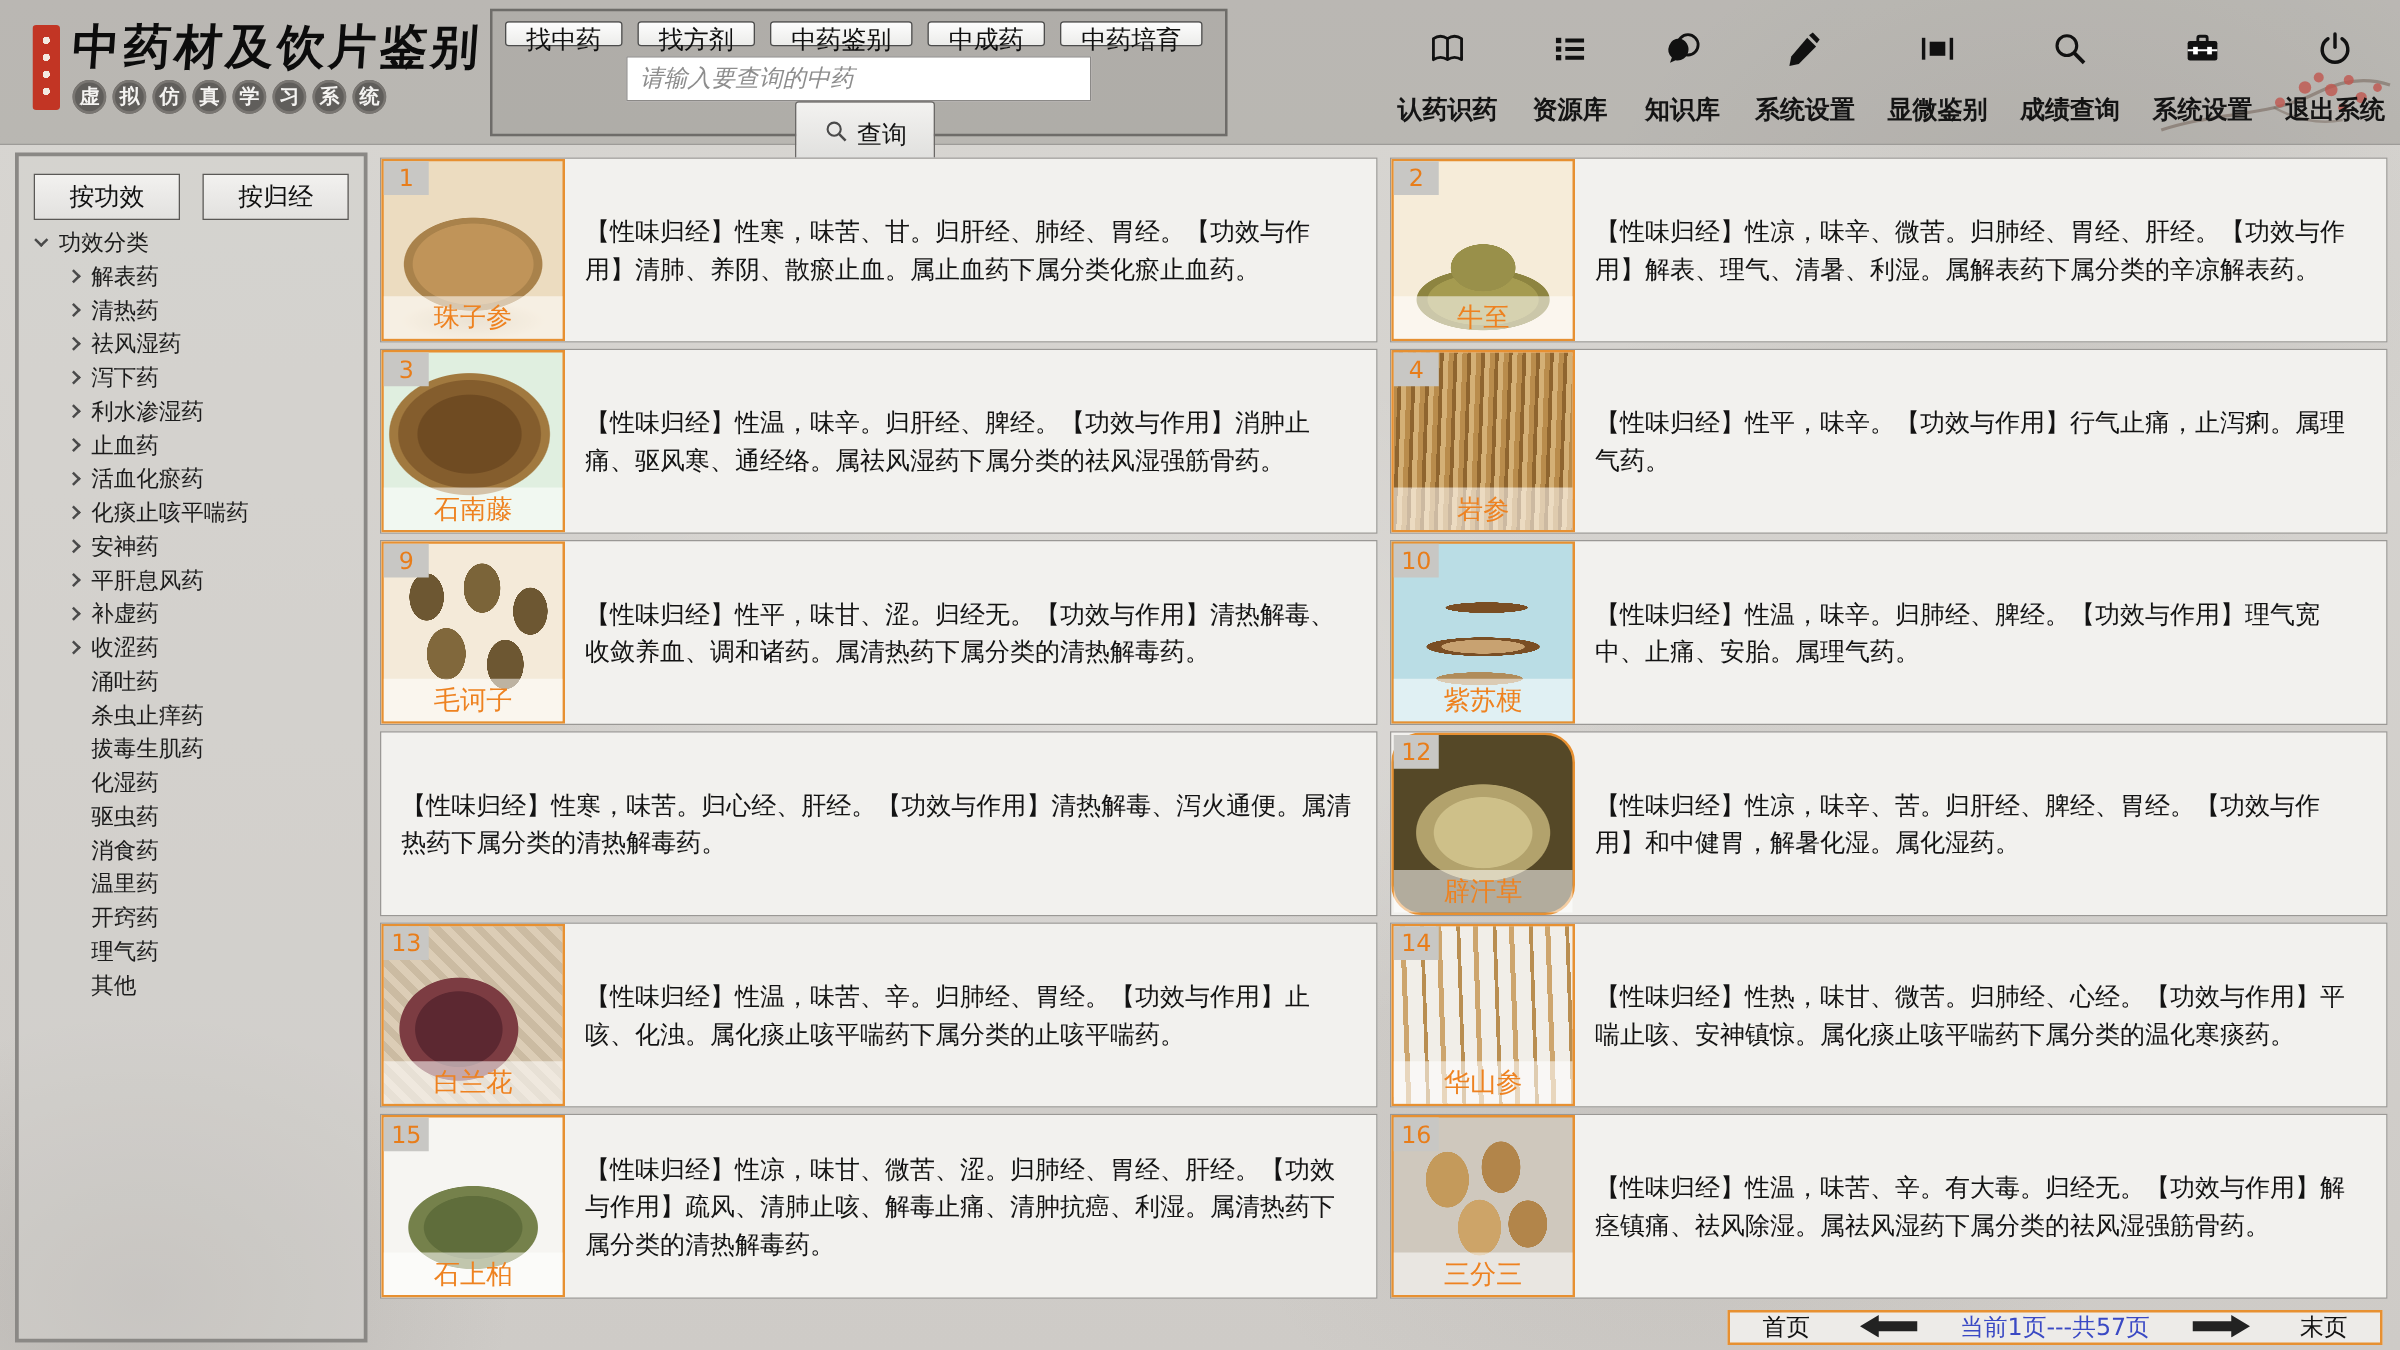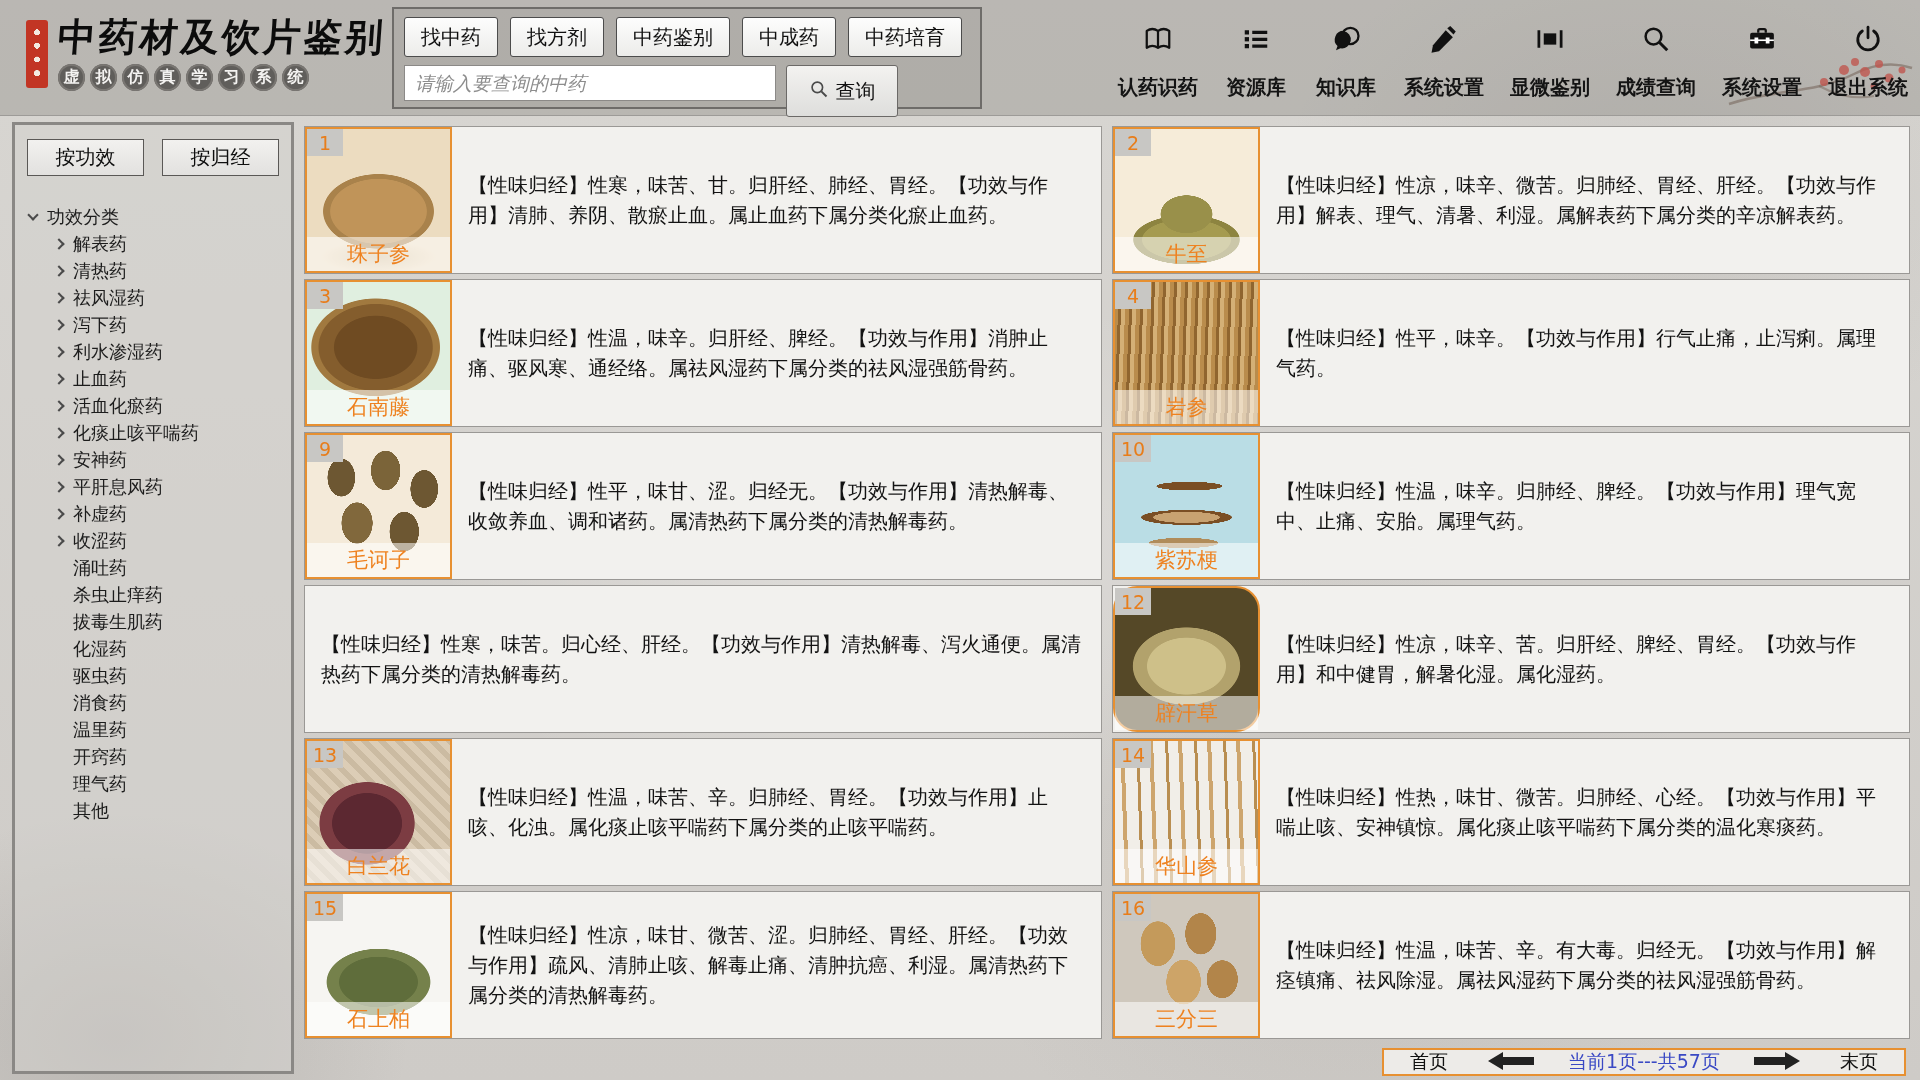--- a/index.html
+++ b/index.html
@@ -47,26 +47,26 @@
     display:flex; align-items:center; justify-content:center;
     box-shadow:inset 0 0 0 2px #797672;
   }
 
   .search-panel {
     position:absolute; left:392px; top:7px; width:590px; height:102px;
     border:2px solid #6e6c69; background:rgba(0,0,0,.05); padding:8px 10px;
   }
   .tabs { display:flex; gap:12px; }
   .tab {
-    height:40px; padding:0 16px; font-size:20px; color:#0f0f0f;
+    height:20px; padding:0 16px; font-size:20px; color:#0f0f0f;
     background:linear-gradient(#fdfdfd,#ececea);
     border:1px solid #4c4c4c; border-radius:3px; cursor:pointer;
     font-family:Liberation Serif, serif;
   }
-  .search-row { display:flex; margin-top:8px; align-items:flex-start; }
+  .search-row { display:flex; margin-top:8px; align-items:center;flex-direction:column; }
   .search-input {
     width:372px; height:36px; border:1px solid #8b8987; background:#fff;
     font-size:19px; padding:0 10px; font-family:inherit;
   }
   .search-input::placeholder { font-style:italic; color:#8d8d8d; }
   .query-btn {
     margin-left:10px; height:52px; width:112px; font-size:20px; color:#111;
     background:linear-gradient(#f3f2f0,#dededc);
     border:1px solid #6b6967; border-radius:3px; cursor:pointer;
     display:flex; align-items:center; justify-content:center; gap:7px;
@@ -84,21 +84,21 @@
   .sidebar {
     position:absolute; left:12px; top:122px; width:282px; bottom:6px;
     border:3px solid #8a8885; background:rgba(212,210,206,.55); padding:14px 10px;
   }
   .filter-btns { display:flex; gap:18px; padding:0 2px; }
   .filter-btn {
     flex:1; height:37px; font-size:20px; color:#0f0f0f;
     background:linear-gradient(#f2f1ef,#e2e1df);
     border:1px solid #5a5856; cursor:pointer; font-family:inherit;
   }
-  .tree { margin-top:27px; }
+  .tree { margin-top:4px; }
   .tree-row { display:flex; align-items:center; height:27px; cursor:pointer; }
   .tree-root-row { padding-left:4px; }
   .tree-item { padding-left:30px; }
   .chev { width:8px; height:8px; border-right:2px solid #4a4a4a; border-bottom:2px solid #4a4a4a; flex:0 0 8px; }
   .chev.down { transform:rotate(45deg); margin-top:-4px; }
   .chev.right { transform:rotate(-45deg); }
   .chev.none { border:none; }
   .tree-label { font-size:18px; color:#1c1c1c; margin-left:10px; white-space:nowrap; }
 
   

